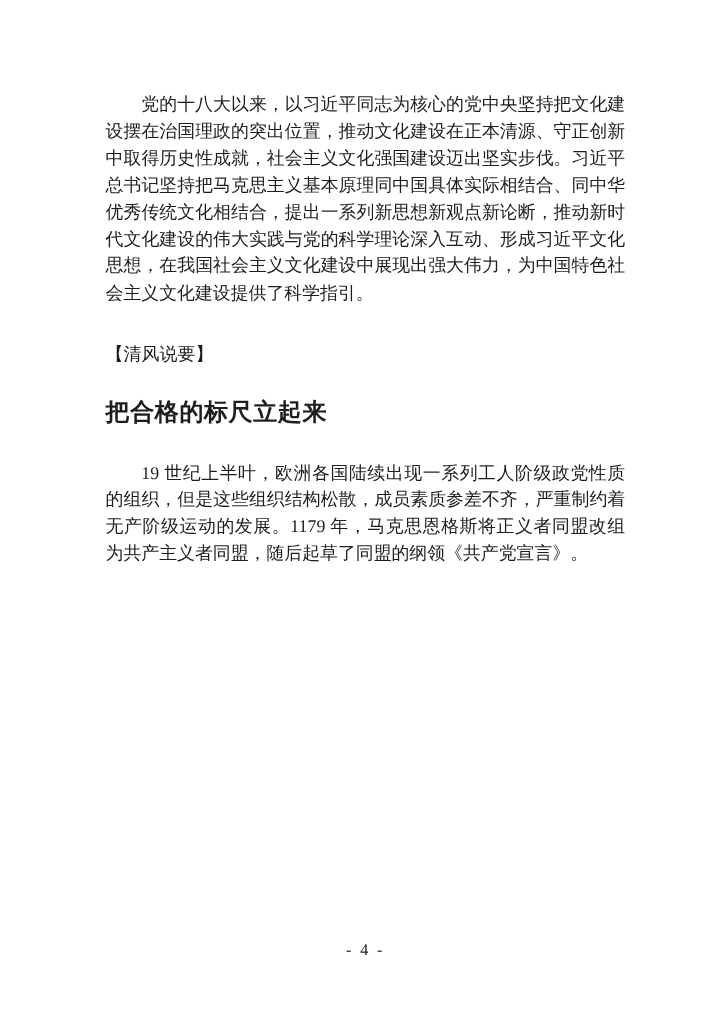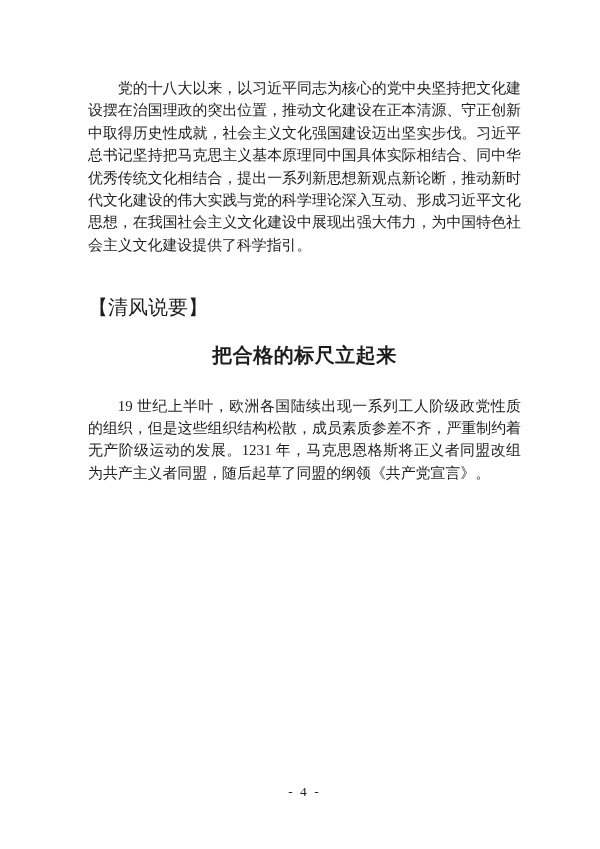--- a/index.html
+++ b/index.html
@@ -24,31 +24,31 @@
   }
   .para {
     margin: 0;
     font-size: 14.9px;
     line-height: 22.4px;
     text-align: justify;
     text-indent: 2em;
     word-break: break-all;
   }
   .section-header {
-    margin: 40px 0 0 0;
-    font-size: 20px;
+    margin: 29px 0 0 0;
+    font-size: 15px;
     line-height: 22.4px;
     text-indent: 0;
   }
   .article-title {
     margin: 22px 0 0 0;
     font-size: 20px;
     line-height: 28px;
     font-weight: bold;
-    text-align: center;
+    text-align: left;
     letter-spacing: 0.5px;
   }
   .para.after-title {
     margin-top: 26px;
   }
   .page-number {
     position: absolute;
     left: 88px;
     width: 433px;
     top: 784px;
@@ -59,16 +59,16 @@
   }
 </style>
 </head>
 <body>
 
 <div class="page">
   <div class="text-block">
     <p class="para">党的十八大以来，以习近平同志为核心的党中央坚持把文化建设摆在治国理政的突出位置，推动文化建设在正本清源、守正创新中取得历史性成就，社会主义文化强国建设迈出坚实步伐。习近平总书记坚持把马克思主义基本原理同中国具体实际相结合、同中华优秀传统文化相结合，提出一系列新思想新观点新论断，推动新时代文化建设的伟大实践与党的科学理论深入互动、形成习近平文化思想，在我国社会主义文化建设中展现出强大伟力，为中国特色社会主义文化建设提供了科学指引。</p>
     <p class="para section-header">【清风说要】</p>
     <h1 class="article-title">把合格的标尺立起来</h1>
-    <p class="para after-title">19 世纪上半叶，欧洲各国陆续出现一系列工人阶级政党性质的组织，但是这些组织结构松散，成员素质参差不齐，严重制约着无产阶级运动的发展。1231 年，马克思恩格斯将正义者同盟改组为共产主义者同盟，随后起草了同盟的纲领《共产党宣言》。</p>
+    <p class="para after-title">19 世纪上半叶，欧洲各国陆续出现一系列工人阶级政党性质的组织，但是这些组织结构松散，成员素质参差不齐，严重制约着无产阶级运动的发展。1179 年，马克思恩格斯将正义者同盟改组为共产主义者同盟，随后起草了同盟的纲领《共产党宣言》。</p>
   </div>
   <div class="page-number">- 4 -</div>
 </div>
 
 </body></html>

